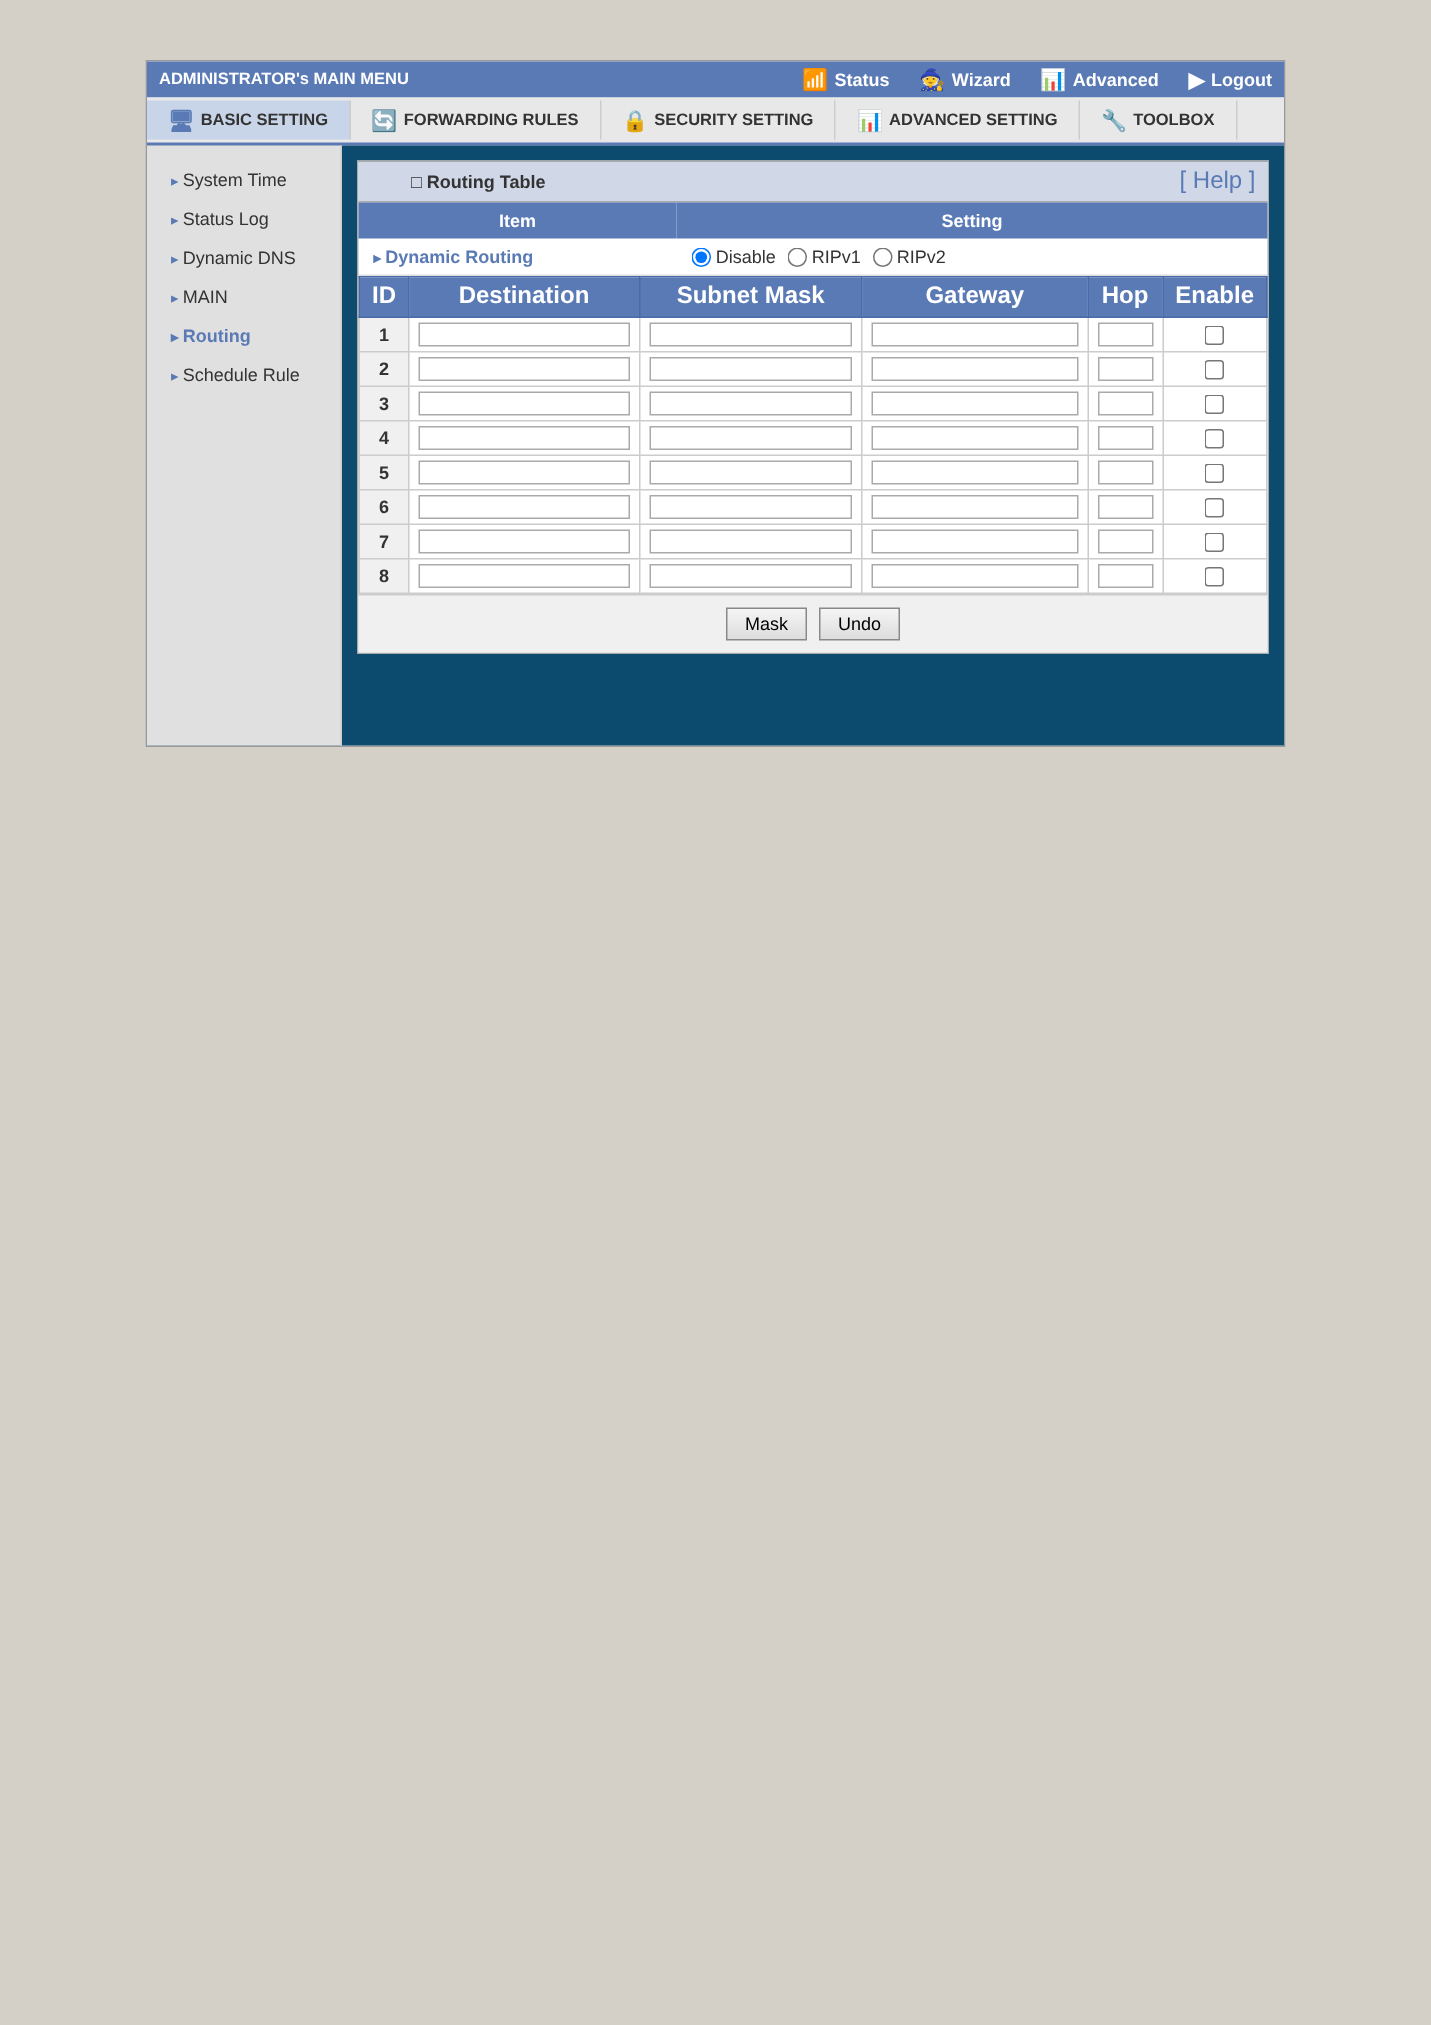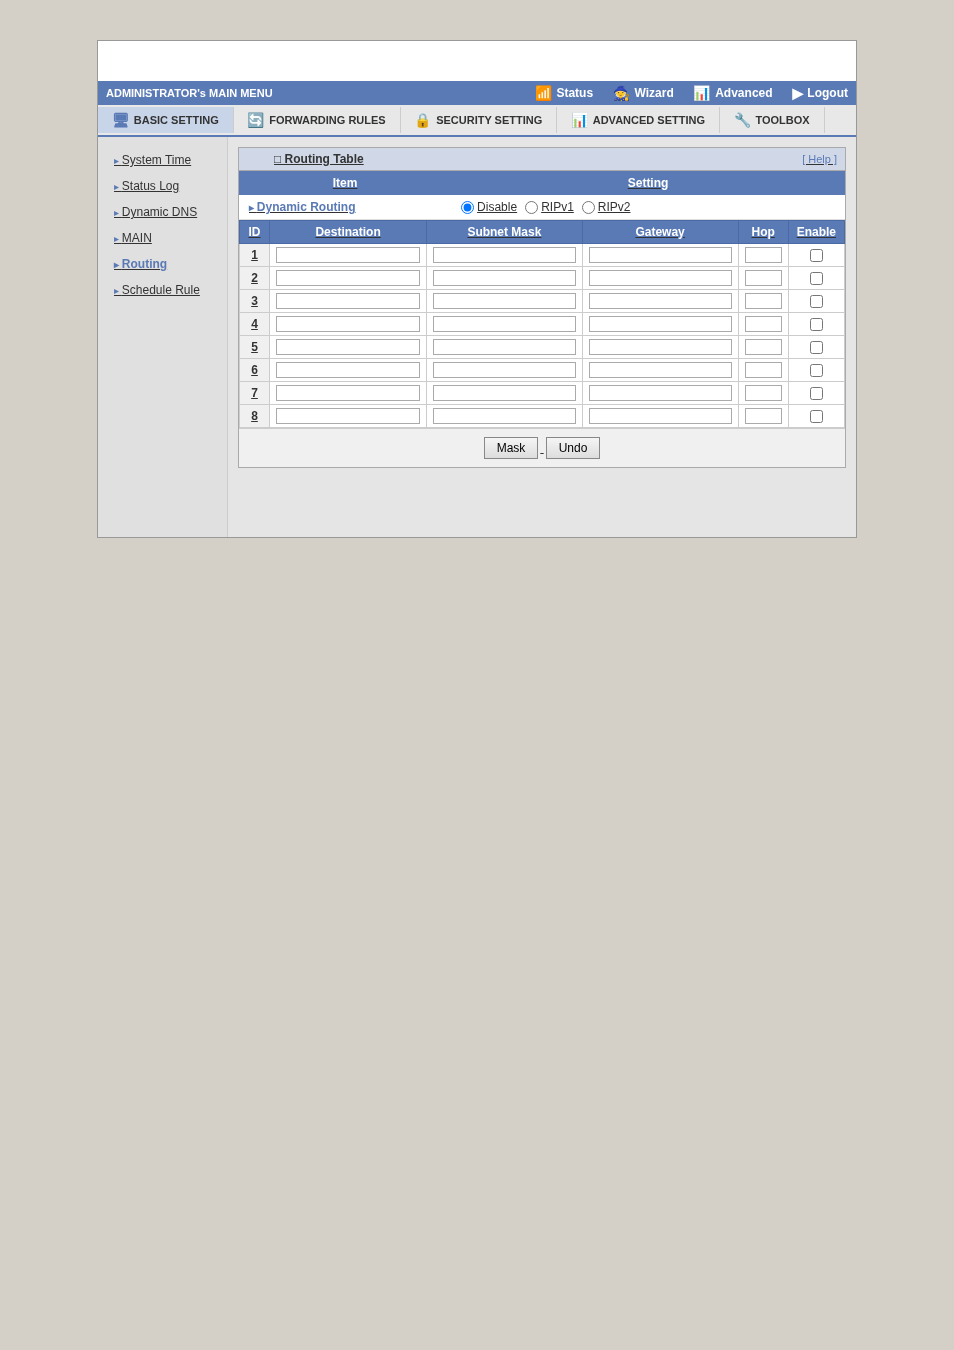--- a/index.html
+++ b/index.html
@@ -18,21 +18,20 @@
       width: 760px;
       margin: 0 auto;
     }
     
     .top-nav {
       background: #5a7ab5;
       display: flex;
       align-items: center;
       padding: 4px 8px;
       gap: 20px;
-      margin-top: 40px;
     }
     .top-nav-item {
       color: #fff;
       font-size: 12px;
       font-weight: bold;
       display: flex;
       align-items: center;
       gap: 4px;
       cursor: pointer;
       white-space: nowrap;
@@ -69,22 +68,21 @@
     .second-nav-item:first-child {
       background: #c8d4e8;
     }
     .second-nav-icon {
       font-size: 14px;
       color: #5a7ab5;
     }
     
     .content-area {
       display: flex;
-      background: #e5e5e5;
-      text-decoration: underline;
+      background: #0c4a6e;
     }
     
     .sidebar {
       width: 130px;
       background: #e0e0e0;
       padding: 10px 0;
       min-height: 400px;
       border-right: 1px solid #ccc;
     }
     .sidebar-item {
@@ -126,21 +124,21 @@
     }
     .routing-table-header span {
       font-size: 12px;
       font-weight: bold;
       color: #333;
       margin-left: 27px;
     }
     .help-link {
       color: #5a7ab5;
       text-decoration: none;
-      font-size: 11px;
+      font-size: 16px;
       cursor: pointer;
     }
     
     .config-table {
       width: 100%;
       border-collapse: collapse;
       padding-left: 36px;
     }
     .config-table th {
       background: #5a7ab5;
@@ -178,21 +176,21 @@
     
     .static-table {
       width: 100%;
       border-collapse: collapse;
       margin-top: 0;
     }
     .static-table th {
       background: #5a7ab5;
       color: #fff;
       padding: 4px 8px;
-      font-size: 12px;
+      font-size: 16px;
       text-align: center;
       border: 1px solid #4a6aa5;
     }
     .static-table td {
       padding: 3px 6px;
       border: 1px solid #ccc;
       background: #fff;
     }
     .static-table td:first-child {
       background: #f0f0f0;

